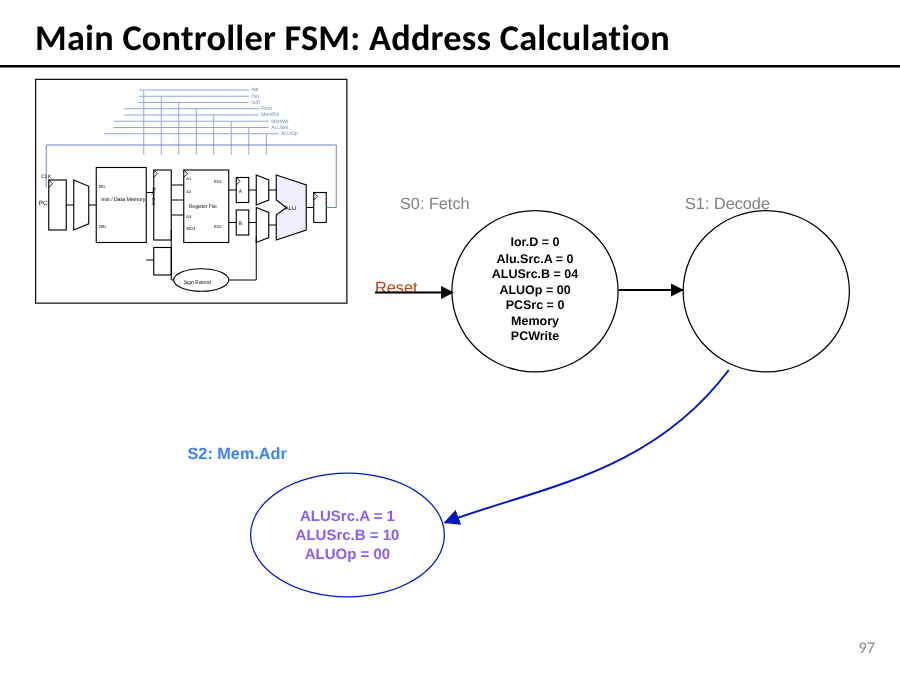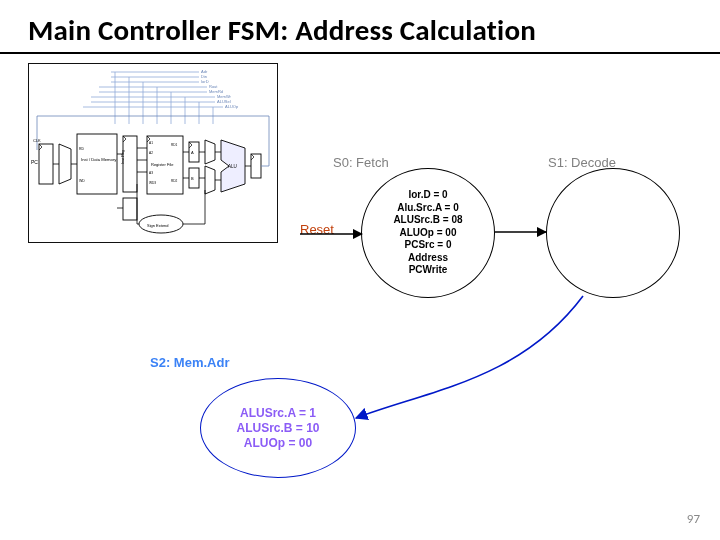--- a/index.html
+++ b/index.html
@@ -179,34 +179,34 @@
         <text x="120" y="80" font-size="3.2">A1</text>
         <text x="120" y="90" font-size="3.2">A2</text>
         <text x="120" y="110" font-size="3.2">A3</text>
         <text x="120" y="120" font-size="3.2">WD3</text>
         <text x="142" y="82" font-size="3.2">RD1</text>
         <text x="142" y="118" font-size="3.2">RD2</text>
       </g>
     </svg>
   </div>
 
-  <div class="lbl gray" style="top:155px; left:320px; font-size:13px;margin-left:13px;">S0: Fetch</div>
+  <div class="lbl gray" style="top:155px; left:320px; font-size:13px;">S0: Fetch</div>
   <div class="lbl gray" style="top:155px; left:548px; font-size:13px;">S1: Decode</div>
   <div class="lbl blue" style="top:355px; left:150px; font-size:13px; font-weight:700;">S2: Mem.Adr</div>
 
   <div class="lbl" style="top:222px; left:300px; font-size:13px;">Reset</div>
 
   <div class="state" style="top:168px; left:361px; width:134px; height:130px;">
     <div class="inner">
       <span>Ior.D = 0</span>
       <span>Alu.Src.A = 0</span>
-      <span>ALUSrc.B = 08</span>
+      <span>ALUSrc.B = 04</span>
       <span>ALUOp = 00</span>
       <span>PCSrc = 0</span>
-      <span>Address</span>
+      <span>Memory</span>
       <span>PCWrite</span>
     </div>
   </div>
 
   <div class="state" style="top:168px; left:546px; width:134px; height:130px;">
     <div class="inner"></div>
   </div>
 
 
   <div class="state blue" style="top:378px; left:200px; width:156px; height:100px;">

